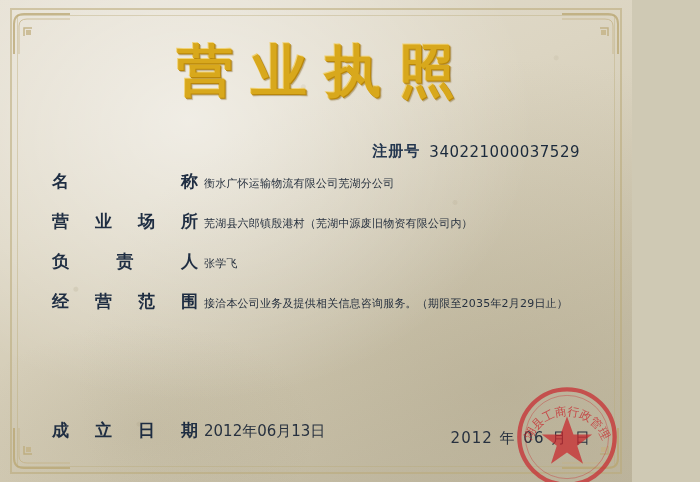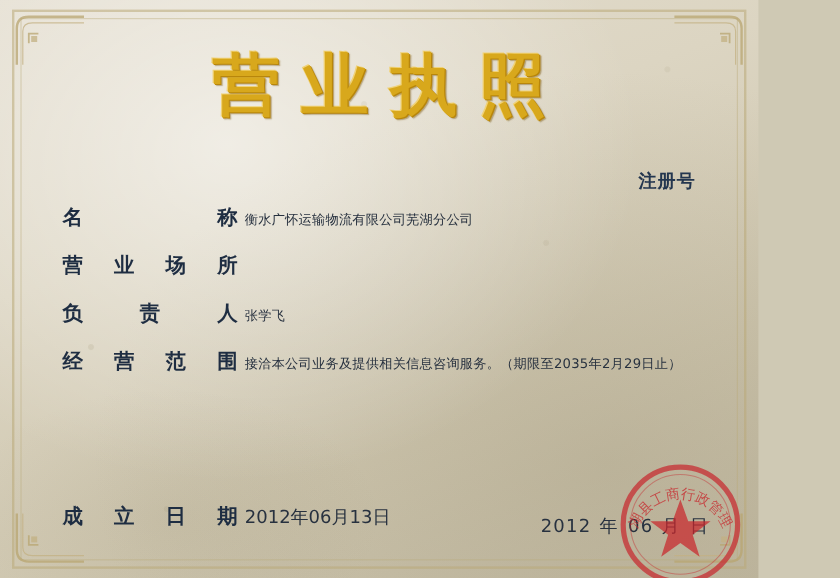--- a/index.html
+++ b/index.html
@@ -249,39 +249,41 @@
       <path d="M7 44 L7 16 Q7 9 15 9 L58 9" fill="none" stroke="#c3b183" stroke-width="1"></path>
       <path d="M12 26 L12 18 L20 18" fill="none" stroke="#b9a671" stroke-width="1.5"></path>
       <rect x="14" y="20" width="5" height="5" fill="#c3b183"></rect>
     </svg>
   </div>
 
   <div class="title">营业执照</div>
 
   <div class="reg-row">
     <div class="reg-label">注册号</div>
+    <div class="reg-value">340221000037529</div>
   </div>
 
   <div class="fields">
 
     <div class="field-row">
       <div class="field-label">
         <span>名</span>
         <span>称</span>
       </div>
       <div class="field-value">衡水广怀运输物流有限公司芜湖分公司</div>
     </div>
 
     <div class="field-row">
       <div class="field-label">
         <span>营</span>
         <span>业</span>
         <span>场</span>
         <span>所</span>
       </div>
+      <div class="field-value">芜湖县六郎镇殷港村（芜湖中源废旧物资有限公司内）</div>
     </div>
 
     <div class="field-row">
       <div class="field-label">
         <span>负</span>
         <span>责</span>
         <span>人</span>
       </div>
       <div class="field-value">张学飞</div>
     </div>

